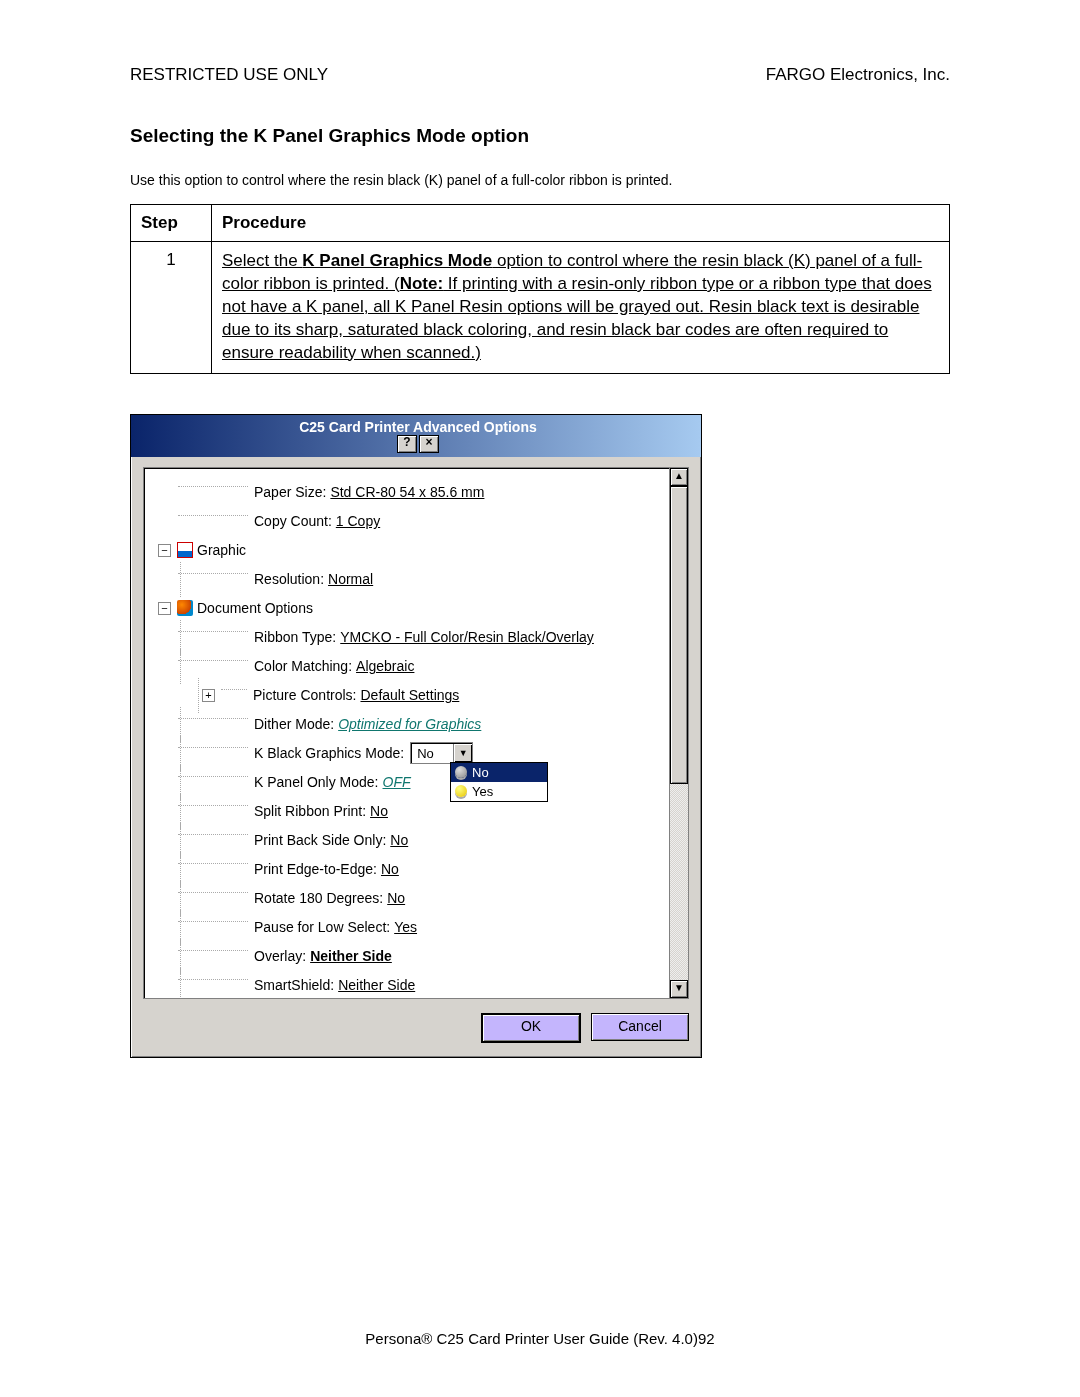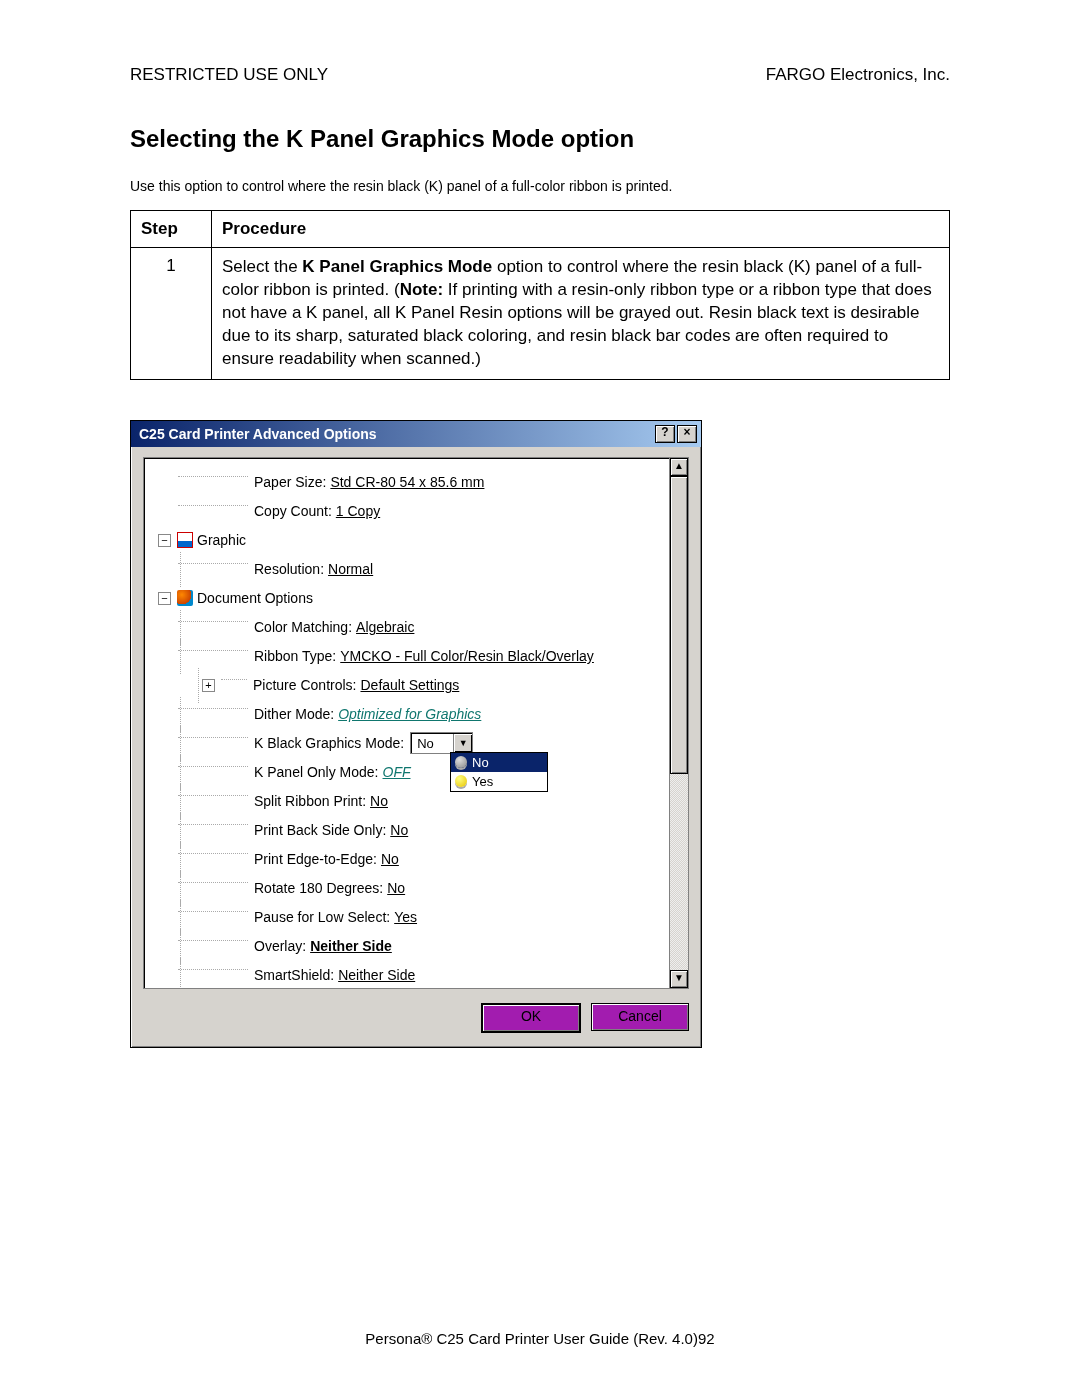--- a/index.html
+++ b/index.html
@@ -16,21 +16,21 @@
     padding: 65px 130px 0 130px;
   }
   .header-row {
     display: flex;
     justify-content: space-between;
     font-size: 17px;
     margin-bottom: 40px;
     text-align: center;
   }
   .section-title {
-    font-size: 24px;
+    font-size: 19px;
     font-weight: bold;
     margin-bottom: 24px;
   }
   .intro {
     font-size: 14px;
     line-height: 1.35;
     margin-bottom: 14px;
   }
   table.proc {
     border-collapse: collapse;
@@ -41,21 +41,21 @@
     border: 1px solid #000;
     padding: 8px 10px;
     vertical-align: top;
     text-align: left;
     margin-left: 44px;
   }
   table.proc th {
     font-weight: bold;
   }
   .step-col { width: 60px; text-align: center; }
-  .proc-body { line-height: 1.35; }
+  .proc-body { line-height: 1.35; text-decoration: underline; }
 
   
   .dialog-wrap {
     margin-top: 40px;
   }
   .dialog {
     width: 570px;
     background: #d6d3ce;
     border: 1px solid #000;
     box-shadow: inset 1px 1px 0 #fff, inset -1px -1px 0 #808080;
@@ -64,20 +64,21 @@
   }
   .titlebar {
     background: linear-gradient(to right, #0a246a, #a6caf0);
     color: #fff;
     font-weight: bold;
     padding: 4px 4px 4px 8px;
     display: flex;
     align-items: center;
     justify-content: space-between;
     font-size: 14px;
+    flex-direction: column;
   }
   .titlebtns { display: flex; gap: 2px; }
   .titlebtn {
     width: 18px; height: 16px;
     background: #d6d3ce;
     border: 1px solid #000;
     box-shadow: inset 1px 1px 0 #fff, inset -1px -1px 0 #808080;
     color: #000;
     font-weight: bold;
     font-size: 12px;
@@ -234,21 +235,21 @@
   .bulb.on  { background: radial-gradient(circle at 35% 30%, #ffff80, #e6c200); box-shadow: 0 2px 0 #aaa; }
 
   .btnrow {
     display: flex;
     justify-content: flex-end;
     gap: 10px;
     padding: 6px 12px 14px 12px;
   }
   .winbtn {
     width: 96px; height: 26px;
-    background: #a21caf;
+    background: #c4b5fd;
     border: 1px solid #000;
     box-shadow: inset 1px 1px 0 #fff, inset -1px -1px 0 #808080;
     font-family: Tahoma, Arial;
     font-size: 14px;
     text-align: center;
     line-height: 24px;
   }
   .winbtn.default {
     border: 2px solid #000;
     line-height: 22px;
@@ -325,27 +326,27 @@
             <span class="lbl">Resolution:</span>
             <span class="val">Normal</span>
           </div>
           <div class="row node">
             <span class="boxsym">−</span>
             <span class="node-icon icon-doc"></span>
             <span class="lbl">Document Options</span>
           </div>
           <div class="row vline">
             <span class="ind1-dots"></span>
+            <span class="lbl">Ribbon Type:</span>
+            <span class="val">YMCKO - Full Color/Resin Black/Overlay</span>
+          </div>
+          <div class="row vline">
+            <span class="ind1-dots"></span>
             <span class="lbl">Color Matching:</span>
             <span class="val">Algebraic</span>
-          </div>
-          <div class="row vline">
-            <span class="ind1-dots"></span>
-            <span class="lbl">Ribbon Type:</span>
-            <span class="val">YMCKO - Full Color/Resin Black/Overlay</span>
           </div>
           <div class="row vline vline2">
             <span style="display:inline-block;width:18px;margin-left:26px;"></span>
             <span class="boxsym">+</span>
             <span style="display:inline-block;width:26px;border-bottom:1px dotted #aaa;position:relative;top:-6px;margin-right:6px;"></span>
             <span class="lbl">Picture Controls:</span>
             <span class="val">Default Settings</span>
           </div>
           <div class="row vline">
             <span class="ind1-dots"></span>

